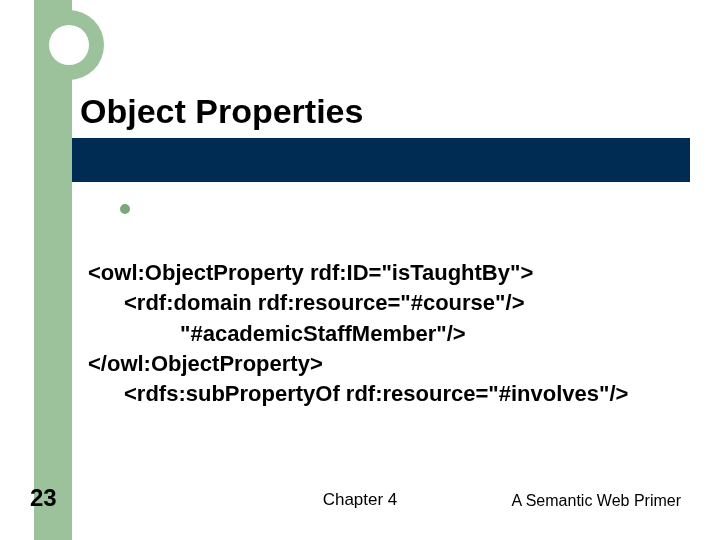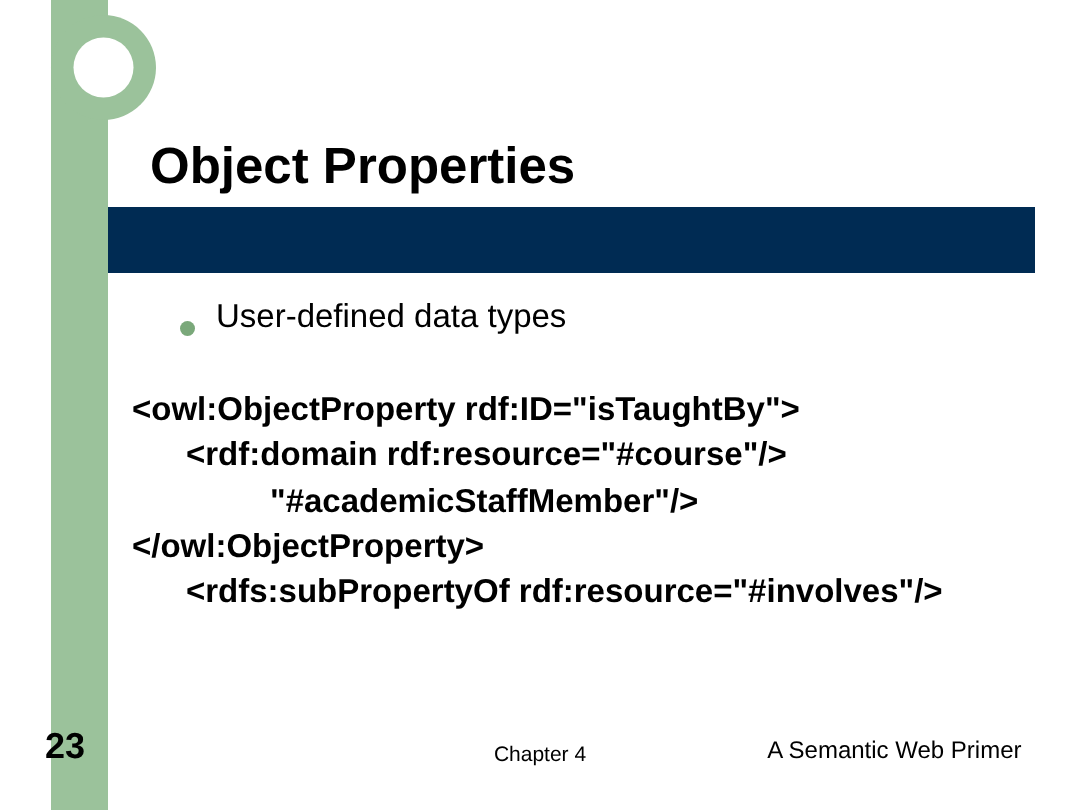--- a/index.html
+++ b/index.html
@@ -46,21 +46,20 @@
     height: 44px;
     background: #002b53;
   }
   .title-text {
     position: absolute;
     left: 80px;
     top: 92px;
     font-size: 34px;
     font-weight: bold;
     color: #000000;
-    margin-left: 20px;
   }
   .bullet-region {
     position: absolute;
     left: 120px;
     top: 198px;
     width: 560px;
   }
   .bullet-row {
     display: flex;
     align-items: baseline;
@@ -101,21 +100,21 @@
     font-size: 24px;
     font-weight: bold;
     color: #000000;
   }
   .footer-center {
     position: absolute;
     left: 0;
     right: 0;
     bottom: 30px;
     text-align: center;
-    font-size: 14px;
+    font-size: 17px;
     color: #000000;
   }
   .footer-right {
     position: absolute;
     right: 39px;
     bottom: 30px;
     font-size: 16px;
     color: #000000;
   }
 </style>
@@ -125,21 +124,20 @@
 <div class="side-stripe"></div>
 <div class="circle-outer"></div>
 <div class="circle-inner"></div>
 
 <div class="title-text">Object Properties</div>
 <div class="title-band"></div>
 
 <div class="bullet-region">
   <div class="bullet-row">
     <div class="bullet-dot"></div>
-    <div class="bullet-text">User-defined data types</div>
   </div>
 </div>
 
 <div class="code-region">
   <div class="code-line">&lt;owl:ObjectProperty rdf:ID="isTaughtBy"&gt;</div>
   <div class="code-line indent1">&lt;rdf:domain rdf:resource="#course"/&gt;</div>
   <div class="code-line indent2">"#academicStaffMember"/&gt;</div>
   <div class="code-line">&lt;/owl:ObjectProperty&gt;</div>
   <div class="code-line indent1">&lt;rdfs:subPropertyOf rdf:resource="#involves"/&gt;</div>
 </div>

